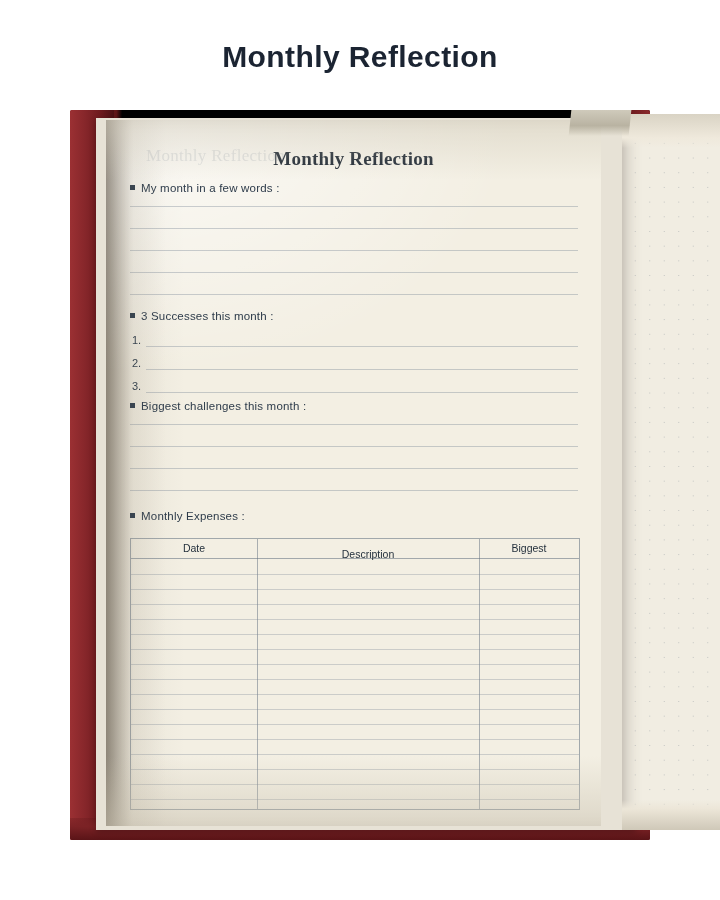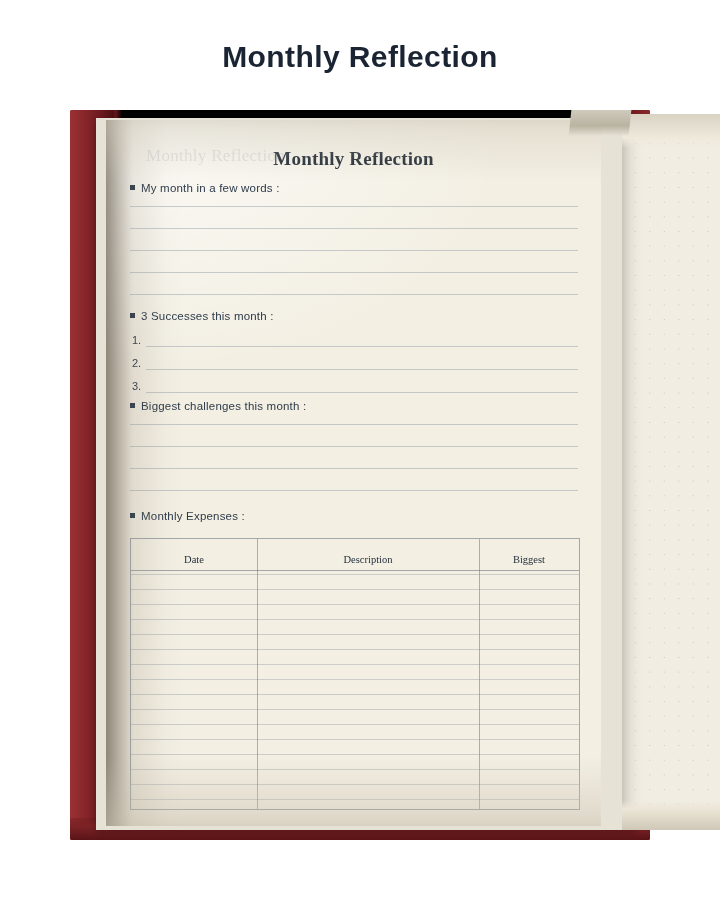--- a/index.html
+++ b/index.html
@@ -188,24 +188,23 @@
     position: absolute;
     left: 24px;
     top: 418px;
     width: 448px;
     height: 270px;
     border: 1px solid rgba(95,110,125,0.55);
     border-bottom: 1.4px solid rgba(95,110,125,0.6);
   }
   .th-row {
     position: absolute;
-    left: 0; top: 12px;
+    left: 0; top: 0;
     width: 448px; height: 19px;
     border-bottom: 1px solid rgba(95,110,125,0.55);
-    font-family: Liberation Serif, serif;
   }
   .th {
     position: absolute;
     top: 3px;
     font-size: 10.5px;
     color: #25313d;
     text-align: center;
   }
   .col-v {
     position: absolute;
@@ -301,21 +300,21 @@
       <div class="rule" style="left:24px; top:348px; width:448px;"></div>
       <div class="rule" style="left:24px; top:370px; width:448px;"></div>
 
       <div class="sec-label" style="left:24px; top:390px;">
         <span class="bullet"></span><span>Monthly Expenses :</span>
       </div>
 
       <div class="table">
         <div class="th-row">
           <div class="th" style="left:0px;   width:126px;">Date</div>
-          <div class="th" style="left:126px; width:222px;">Description</div>
+          <div class="th" style="left:126px; width:222px;margin-top:6px;">Description</div>
           <div class="th" style="left:348px; width:100px;">Biggest</div>
         </div>
 
         <div class="col-v" style="left:126px;"></div>
         <div class="col-v" style="left:348px;"></div>
 
         <div class="trow" style="top:35px;"></div>
         <div class="trow" style="top:50px;"></div>
         <div class="trow" style="top:65px;"></div>
         <div class="trow" style="top:80px;"></div>

